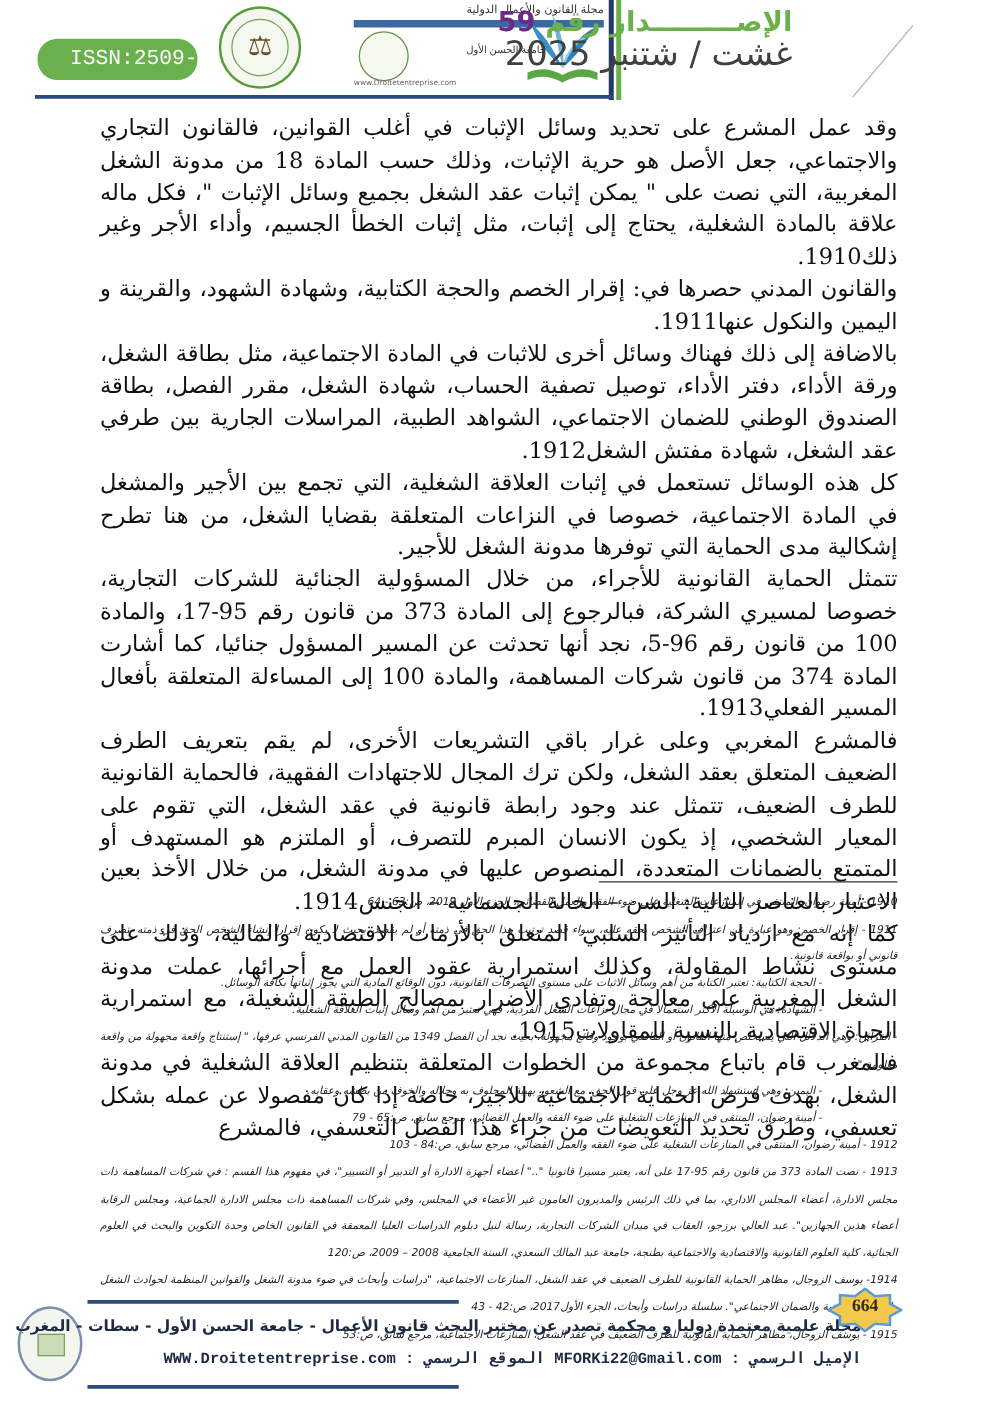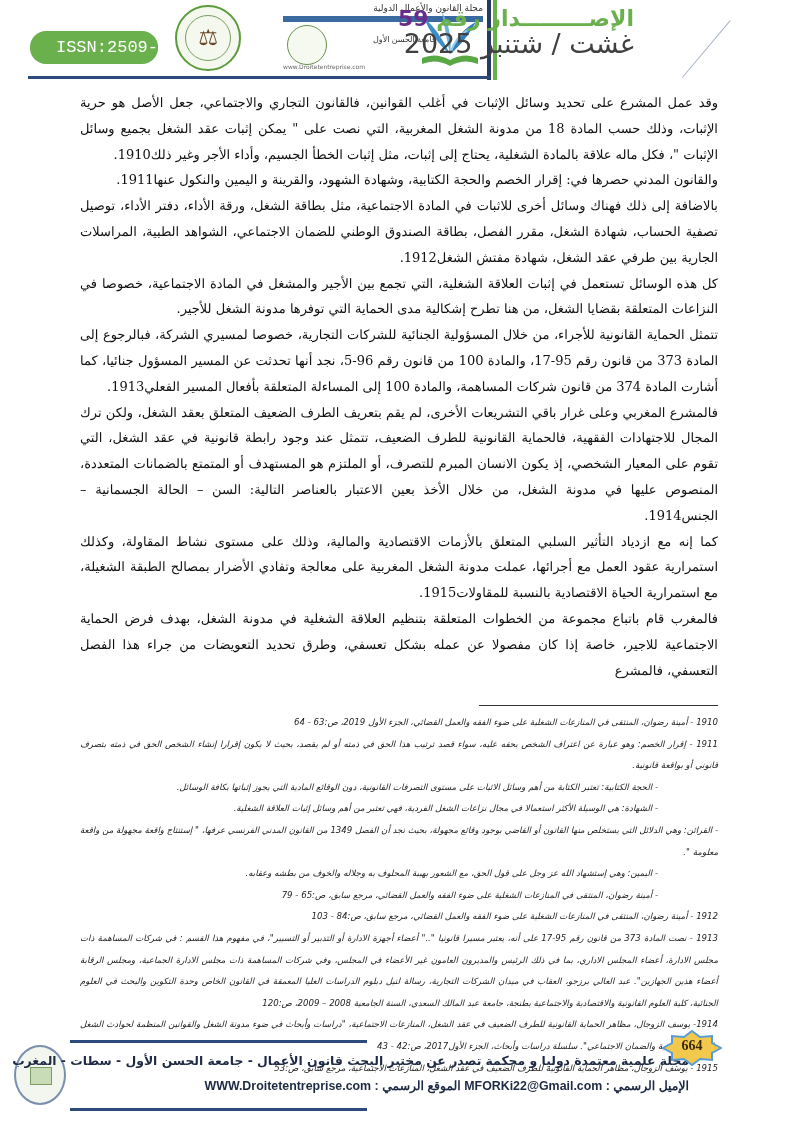--- a/index.html
+++ b/index.html
@@ -37,39 +37,39 @@
   .issue-line { position: absolute; right: 160px; top: 6px; direction: rtl; font-family: "DejaVu Sans", sans-serif;
                 font-weight: bold; font-size: 22px; color: #6ab04c; white-space: nowrap; }
   .issue-line .num { color: #6b2a8a; }
   .date-line { position: absolute; right: 160px; top: 28px; direction: rtl; font-family: "DejaVu Sans", sans-serif;
                font-weight: normal; font-size: 27px; color: #404040; white-space: nowrap; }
   .diag { position: absolute; left: 730px; top: 20px; width: 1px; height: 75px; background: #aab4c6;
           transform: rotate(40deg); transform-origin: top left; }
 
   
   .content { position: absolute; left: 80px; top: 90px; width: 638px; direction: rtl; text-align: justify;
-             font-size: 13px; line-height: 25.8px; }
+             font-size: 18px; line-height: 25.8px; }
   .content p { margin: 0; }
   .content .heading { font-weight: bold; }
 
   
   .fn-rule { position: absolute; left: 479px; top: 705px; width: 239px; height: 1px; background: #333; }
   .footnotes { position: absolute; left: 80px; top: 712px; width: 638px; direction: rtl; text-align: justify;
                font-size: 8.6px; line-height: 21.6px; font-family: "DejaVu Sans", sans-serif; color: #222; }
   .footnotes p { margin: 0; font-style: italic; }
   .footnotes .ind { padding-right: 60px; }
   .f-rule { position: absolute; left: 70px; width: 297px; height: 3px; background: #2d4a7c; }
   .foot-seal { position: absolute; left: 14px; top: 1045px; width: 52px; height: 60px; border-radius: 50%;
                border: 2px solid #7a8fb0; background: #f2f6ee; box-sizing: border-box; }
   .foot-seal .inner { position: absolute; left: 14px; top: 20px; width: 20px; height: 16px;
                       background: #c8dcb8; border: 1px solid #7a9d60; }
   .footer-line1 { position: absolute; right: 105px; top: 1053px; direction: rtl; font-size: 12.4px;
                   font-family: "DejaVu Sans", sans-serif; font-weight: bold; color: #1e2a44; white-space: nowrap; }
   .footer-line2 { position: absolute; right: 105px; top: 1078px; direction: rtl; font-size: 12.4px;
-                  font-family: Liberation Sans, sans-serif; font-weight: bold; color: #1e2a44; white-space: nowrap; }
+                  font-family: Liberation Mono, monospace; font-weight: bold; color: #1e2a44; white-space: nowrap; }
   .page-badge { position: absolute; left: 662px; top: 1030px; width: 60px; height: 36px; }
   .page-badge .num { position: absolute; left: 0; right: 0; top: 8px; text-align: center;
                      font-family: Liberation Serif, serif; font-weight: bold; font-size: 14px; color: #3a2a0a; }
 </style>
 </head>
 <body>
 
 <div class="header">
   <div class="issn">ISSN:2509-0291</div>
 

